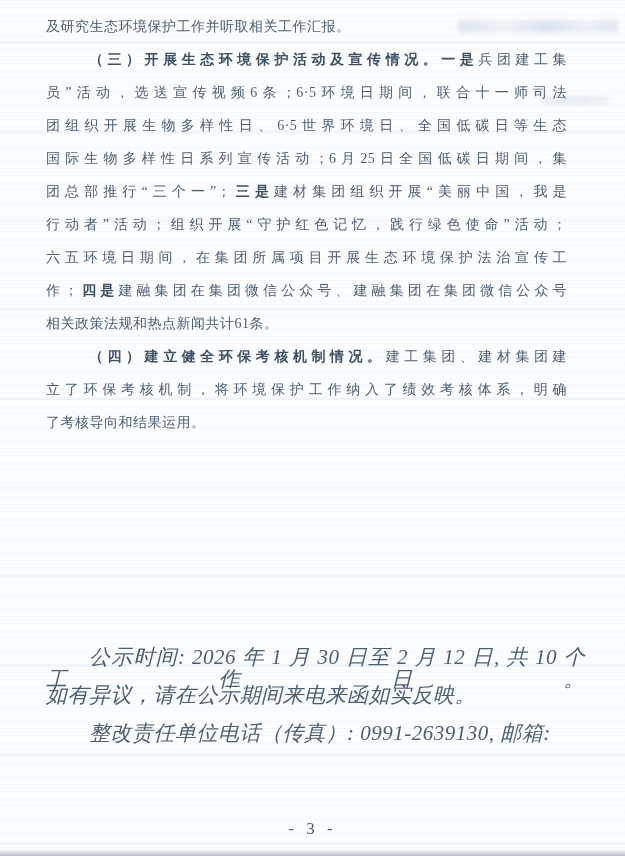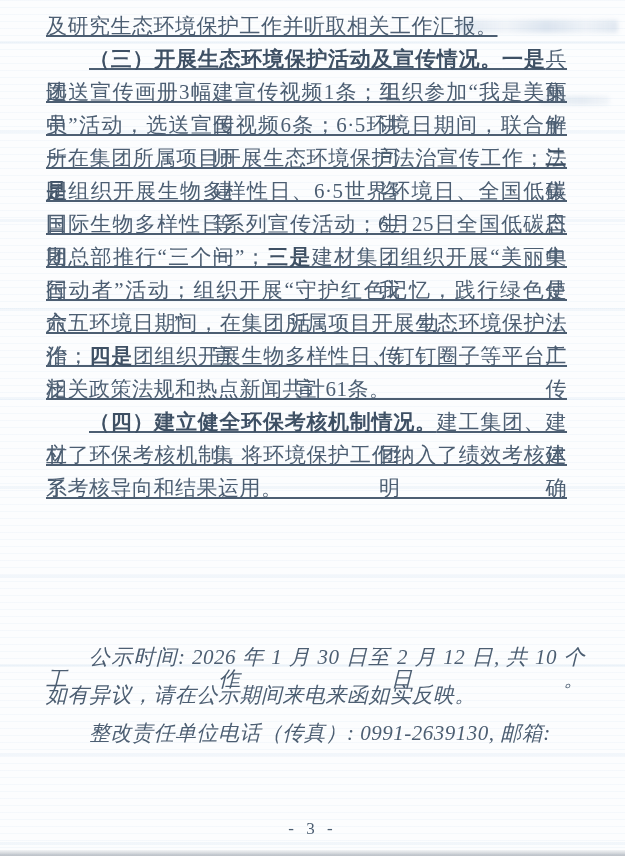--- a/index.html
+++ b/index.html
@@ -24,22 +24,21 @@
         rgba(188,211,233,0.16) 41px, rgba(188,211,233,0.16) 44px,
         rgba(255,255,255,0) 44px, rgba(255,255,255,0) 89px);
     font-family: "Liberation Serif", "DejaVu Serif", serif;
     color: var(--text-color, #4c5e72);
   }
   .body-block {
     position: absolute;
     left: 46px;
     right: 58px;
     top: 10px;
-    font-size: 21px;
-    text-decoration: underline;
+    font-size: 14px;
   }
   .notice-block {
     position: absolute;
     left: 46px;
     right: 40px;
     top: 646px;
     font-size: 21px;
   }
   .line {
     height: 33px;
@@ -117,29 +116,27 @@
 </head>
 <body>
 
 <div class="page">
   <div class="artifact artifact-1"></div>
   <div class="artifact artifact-2"></div>
 
   <div class="body-block">
       <div class="line"><span>及研究生态环境保护工作并听取相关工作汇报。</span></div>
       <div class="line just ind"><span class="bold">（三）开展生态环境保护活动及宣传情况。</span><span class="bold">一是</span><span>兵团建工集</span></div>
-      <div class="line just"><span>选送宣传画册3幅、宣传视频1条；组织参加“我是美丽中国讲解</span></div>
       <div class="line just"><span>员”活动，选送宣传视频6条；6·5环境日期间，联合十一师司法</span></div>
-      <div class="line just"><span>所在集团所属项目开展生态环境保护法治宣传工作；</span><span class="bold">二是</span><span>建咨集</span></div>
       <div class="line just"><span>团组织开展生物多样性日、6·5世界环境日、全国低碳日等生态</span></div>
       <div class="line just"><span>国际生物多样性日系列宣传活动；6月25日全国低碳日期间，集</span></div>
       <div class="line just"><span>团总部推行“三个一”；</span><span class="bold">三是</span><span>建材集团组织开展“美丽中国，我是</span></div>
       <div class="line just"><span>行动者”活动；组织开展“守护红色记忆，践行绿色使命”活动；</span></div>
       <div class="line just"><span>六五环境日期间，在集团所属项目开展生态环境保护法治宣传工</span></div>
-      <div class="line just"><span>作；</span><span class="bold">四是</span><span>团组织开展生物多样性日、钉钉圈子等平台广泛宣传</span></div>
+      <div class="line just"><span>作；</span><span class="bold">四是</span><span>建融集团在集团微信公众号、建融集团在集团微信公众号</span></div>
       <div class="line"><span>相关政策法规和热点新闻共计61条。</span></div>
       <div class="line just ind"><span class="bold">（四）建立健全环保考核机制情况。</span><span>建工集团、建材集团建</span></div>
       <div class="line just"><span>立了环保考核机制，将环境保护工作纳入了绩效考核体系，明确</span></div>
       <div class="line"><span>了考核导向和结果运用。</span></div>
     </div>
 
   <div class="notice-block">
       <div class="line just ind"><span>公示时间: 2026 年 1 月 30 日至 2 月 12 日, 共 10 个工作日。</span></div>
       <div class="line"><span>如有异议，请在公示期间来电来函如实反映。</span></div>
       <div class="line ind"><span>整改责任单位电话（传真）: 0991-2639130, 邮箱:</span></div>

